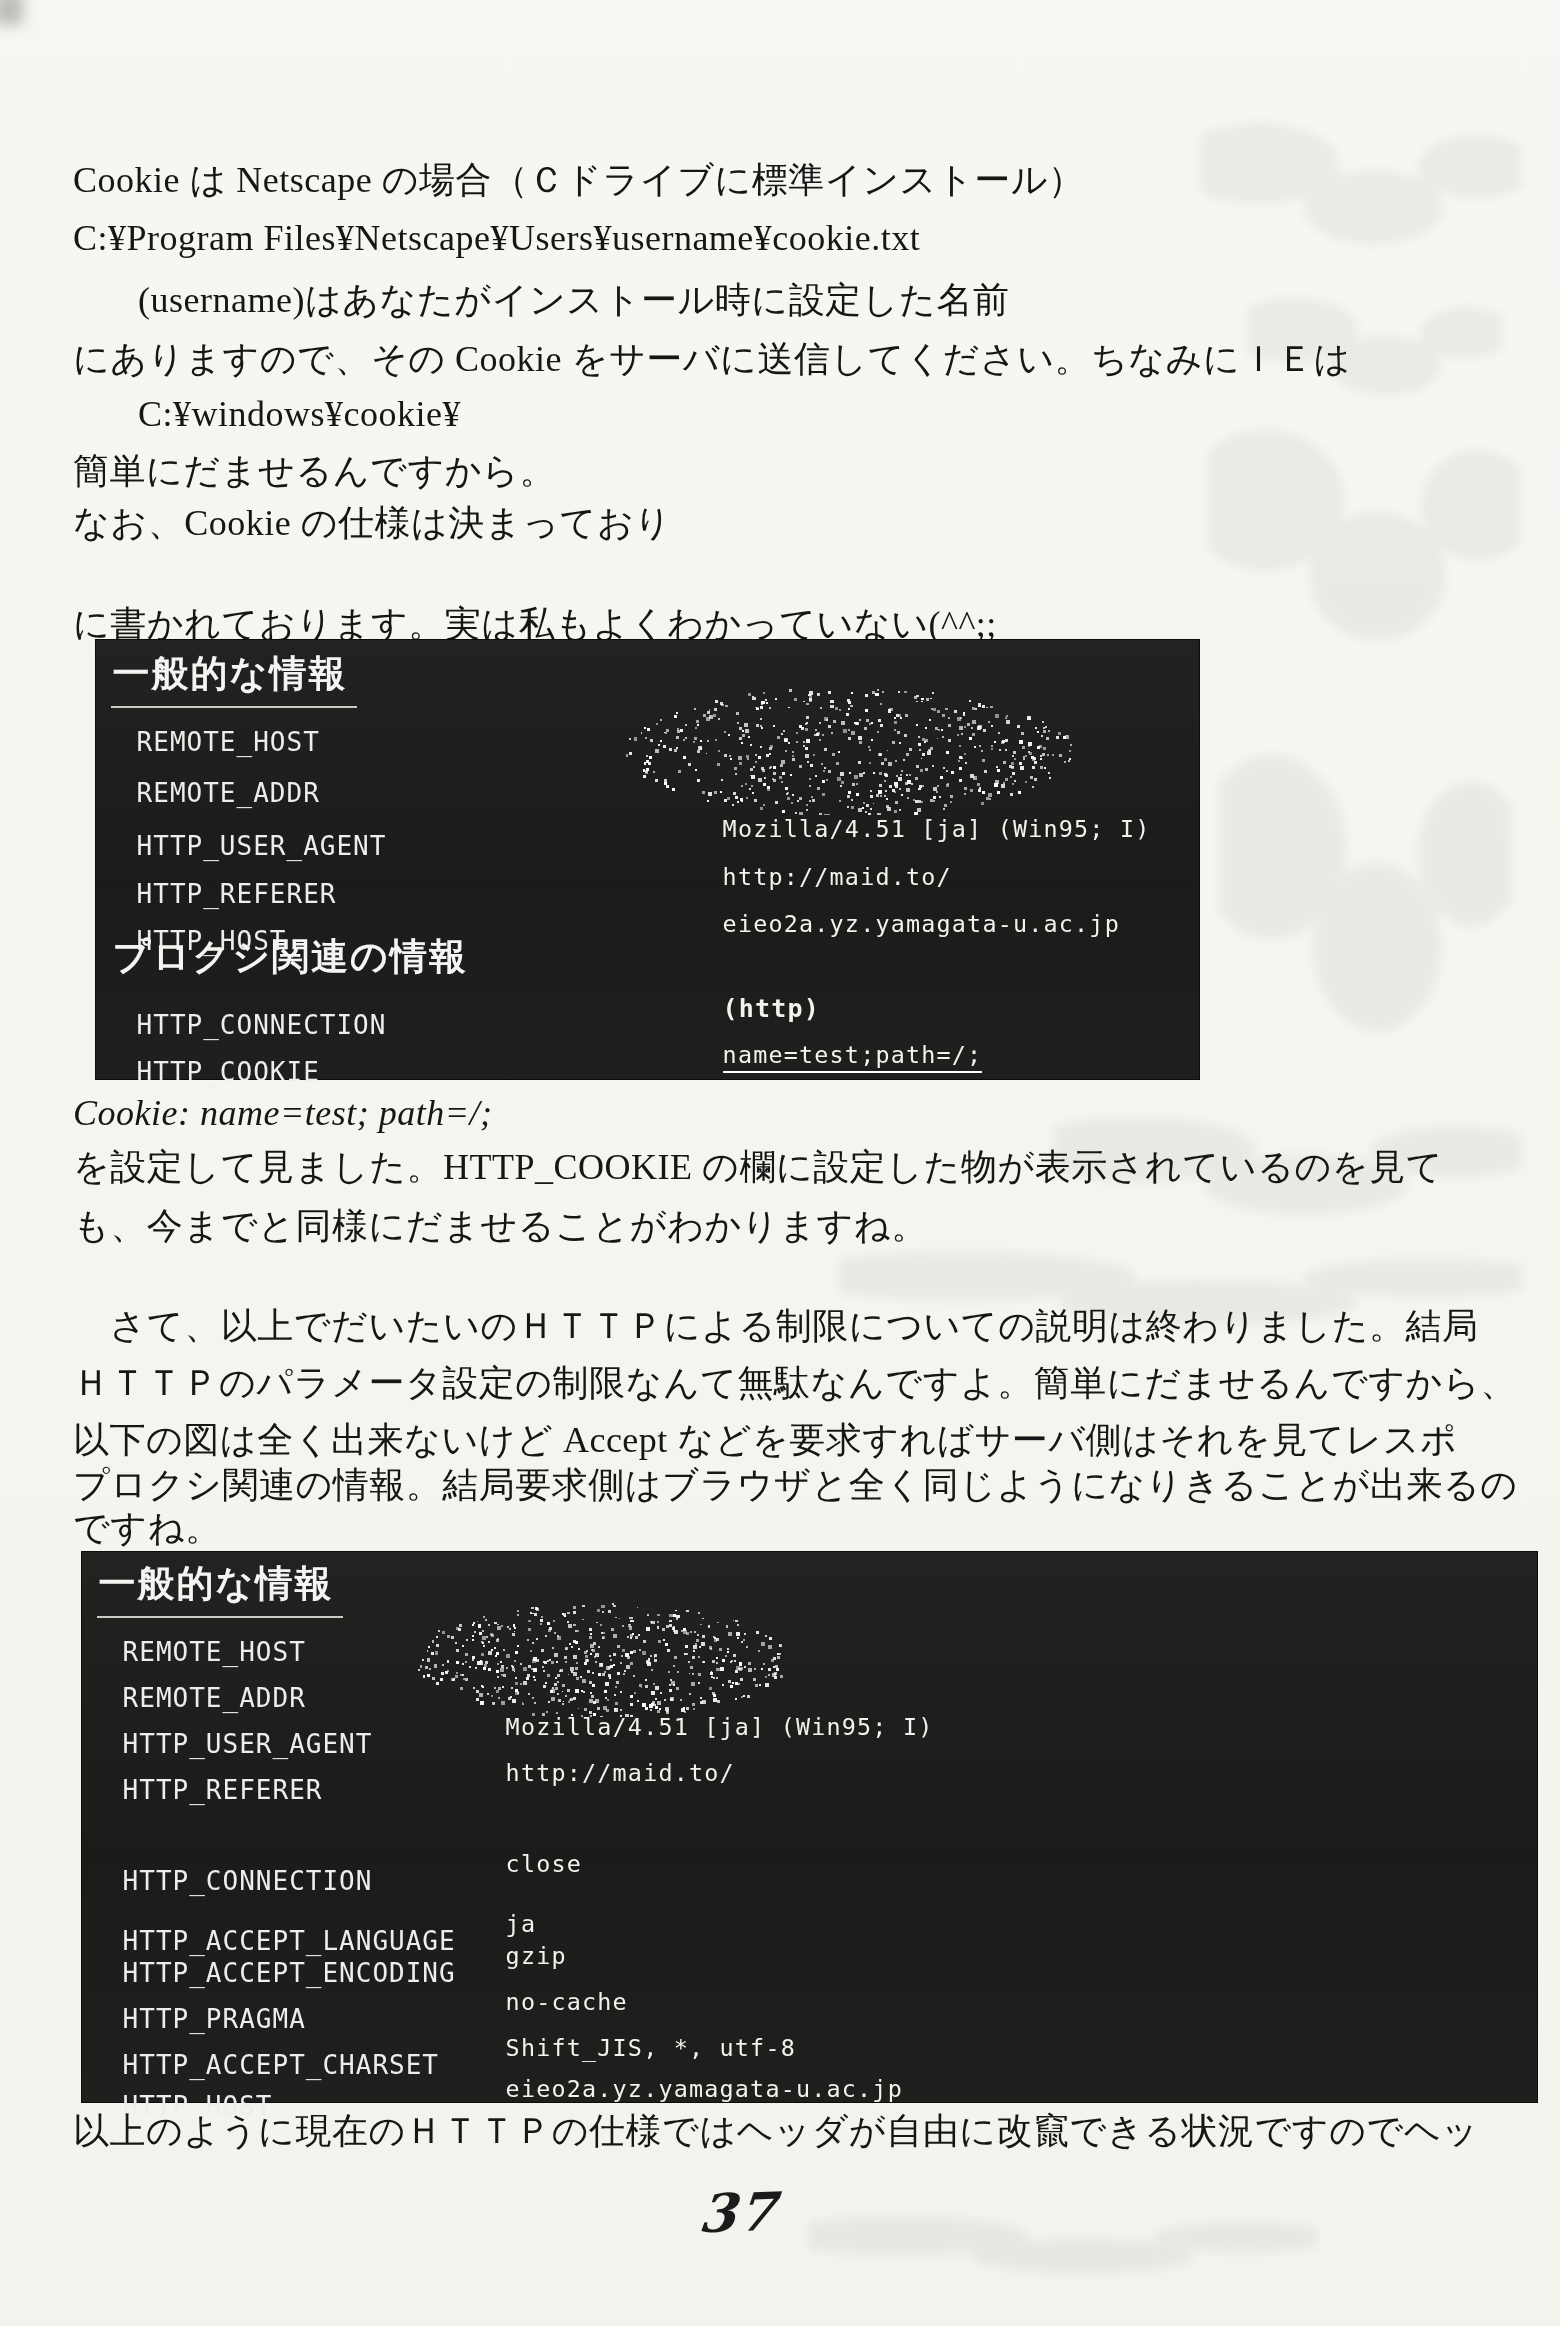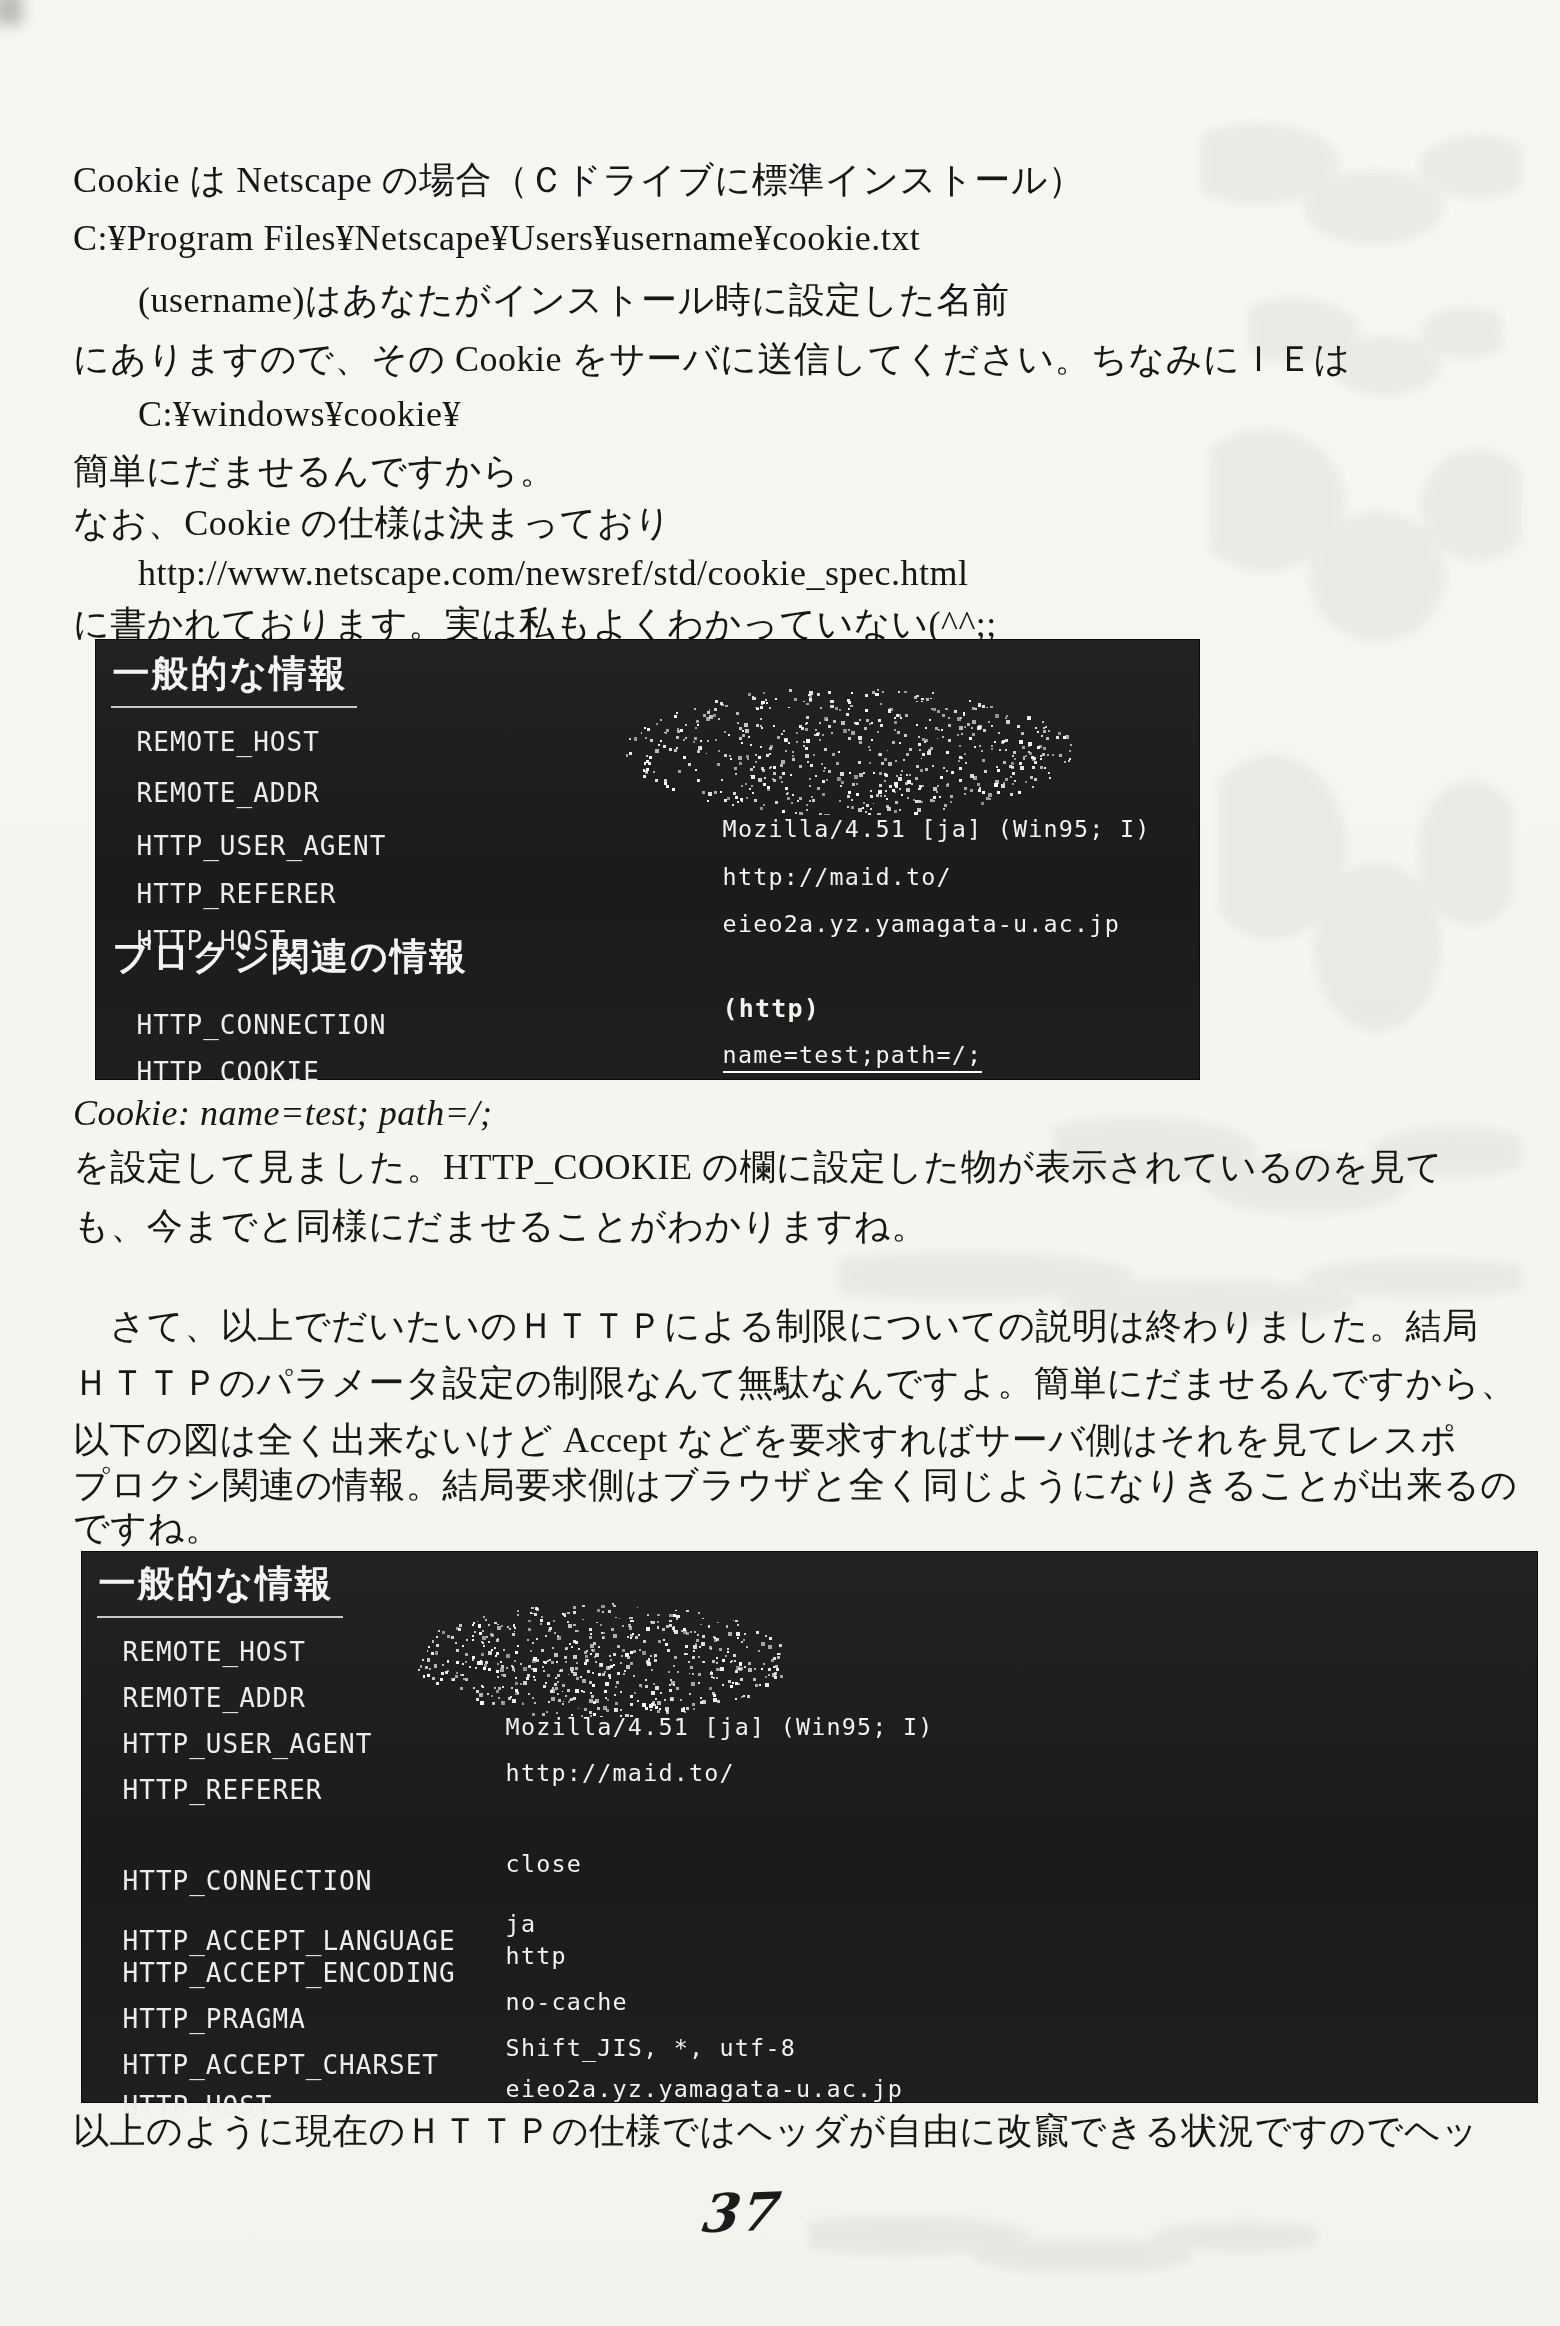--- a/index.html
+++ b/index.html
@@ -89,21 +89,20 @@
   <div class="smudge" style="left:839px;top:1248px;width:683px;height:88px"></div>
   <div class="smudge" style="left:809px;top:2214px;width:507px;height:68px"></div>
 
   <div class="t-line" style="top:156px;left:73px">Cookie は Netscape の場合（Ｃドライブに標準インストール）</div>
   <div class="t-line" style="top:217px;left:73px">C:¥Program Files¥Netscape¥Users¥username¥cookie.txt</div>
   <div class="t-line" style="top:335px;left:73px">にありますので、その Cookie をサーバに送信してください。ちなみにＩＥは</div>
   <div class="t-line" style="top:276px;left:138px">(username)はあなたがインストール時に設定した名前</div>
   <div class="t-line" style="top:393px;left:138px">C:¥windows¥cookie¥</div>
   <div class="t-line" style="top:447px;left:73px">簡単にだませるんですから。</div>
   <div class="t-line" style="top:499px;left:73px">なお、Cookie の仕様は決まっており</div>
-  <div class="t-line" style="top:552px;left:138px">http://www.netscape.com/newsref/std/cookie_spec.html</div>
   <div class="t-line" style="top:600px;left:73px">に書かれております。実は私もよくわかっていない(^^;;</div>
 
   <div class="envtable t1" style="left:95px;top:639px;width:1105px;height:441px">
     <div class="tbl-h" style="top:9.8px">一般的な情報</div>
 
     <div class="trow" style="top:70px">
       <span class="lab">REMOTE_HOST</span>
       <span class="val"></span>
     </div>
     <div class="trow" style="top:121px">
@@ -1378,21 +1377,21 @@
     <div class="trow" style="top:297px">
       <span class="lab">HTTP_CONNECTION</span>
       <span class="val">close</span>
     </div>
     <div class="trow" style="top:357px">
       <span class="lab">HTTP_ACCEPT_LANGUAGE</span>
       <span class="val">ja</span>
     </div>
     <div class="trow" style="top:389px">
       <span class="lab">HTTP_ACCEPT_ENCODING</span>
-      <span class="val">http</span>
+      <span class="val">gzip</span>
     </div>
     <div class="trow" style="top:435px">
       <span class="lab">HTTP_PRAGMA</span>
       <span class="val">no-cache</span>
     </div>
     <div class="trow" style="top:481px">
       <span class="lab">HTTP_ACCEPT_CHARSET</span>
       <span class="val">Shift_JIS, *, utf-8</span>
     </div>
     <div class="trow" style="top:522px">

